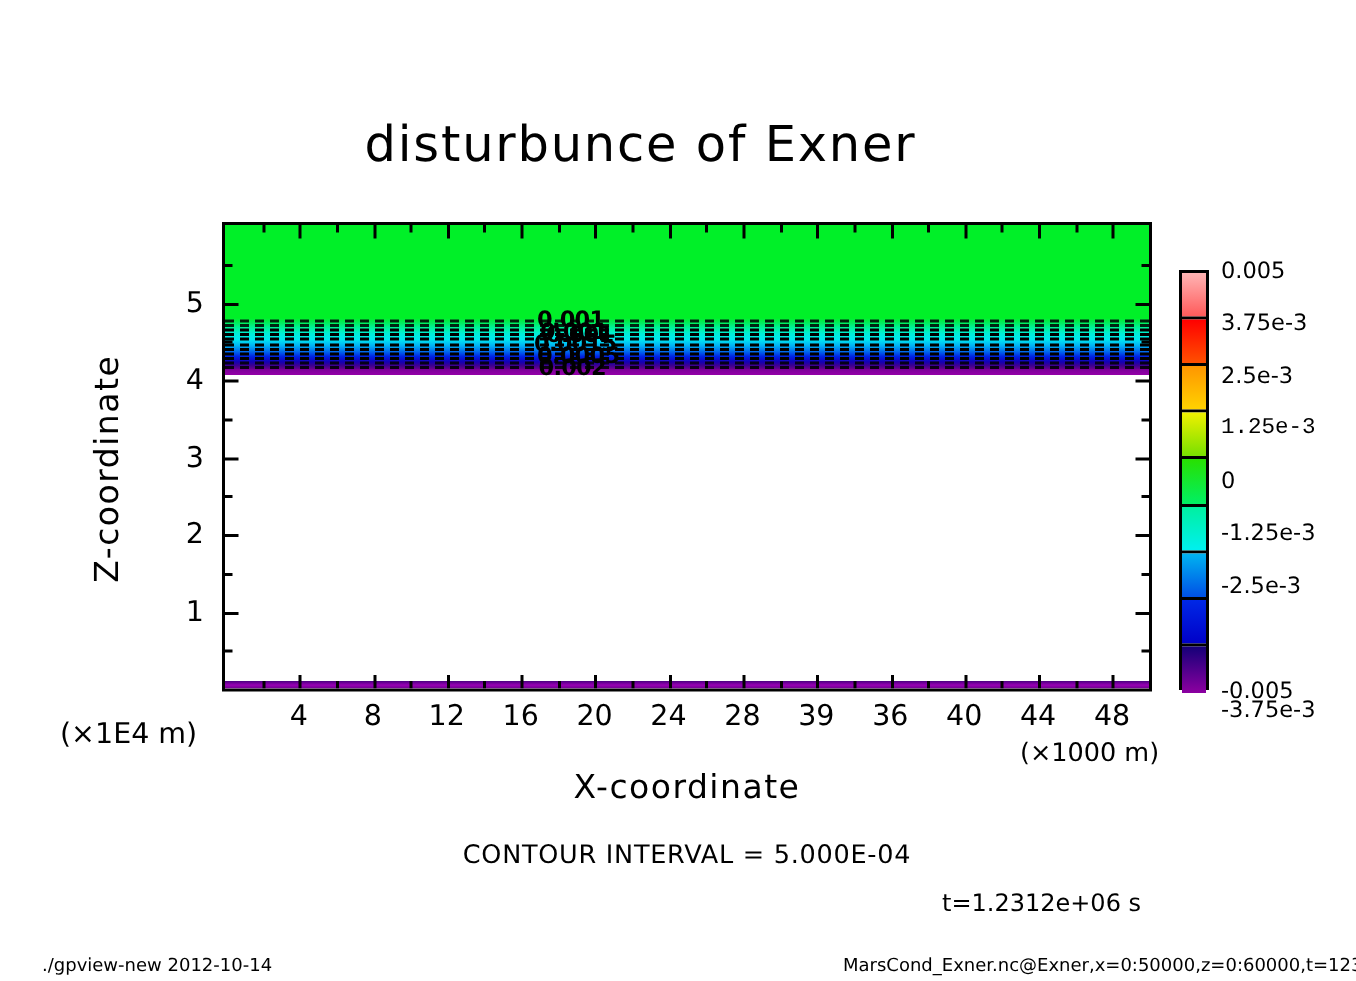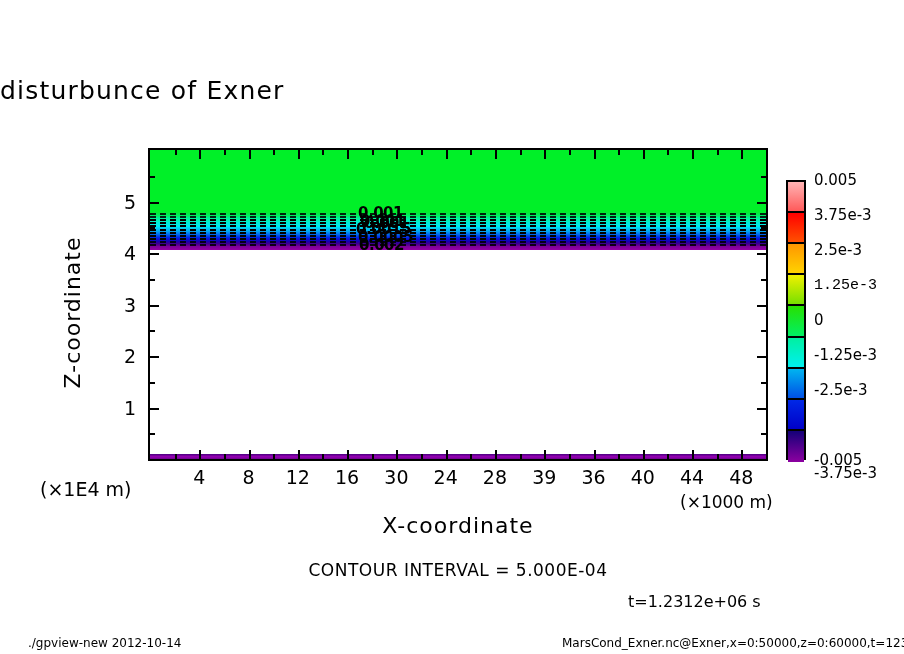--- a/index.html
+++ b/index.html
@@ -13,22 +13,23 @@
     position: relative;
     overflow: hidden;
     font-family: "DejaVu Sans", sans-serif;
     color: #000000;
   }
 
   .abs { position: absolute; }
 
   
   #plot-title {
-    left: 0; top: 76px; width: 830px;
-    font-size: 25px;
+    left: 12px; top: 76px; width: 830px;
+    text-align: center;
+    font-size: 33px;
     letter-spacing: 1.2px;
     font-family: "DejaVu Sans", sans-serif;
     white-space: nowrap;
   }
 
   
   #plot-frame {
     left: 148px; top: 148px;
     width: 620px; height: 313px;
     border: 2px solid #000000;
@@ -330,21 +331,21 @@
       <div class="tick-y tick-minor-y" style="top: 25.75px; left: 0px;"></div>
       <div class="tick-y tick-minor-y" style="top: 25.75px; right: 0px;"></div>
     </div>
 </div>
 
 <div id="x-tick-labels">
     <div class="xlab" style="left: 199.28px;">4</div>
     <div class="xlab" style="left: 248.56px;">8</div>
     <div class="xlab" style="left: 297.84px;">12</div>
     <div class="xlab" style="left: 347.12px;">16</div>
-    <div class="xlab" style="left: 396.4px;">30</div>
+    <div class="xlab" style="left: 396.4px;">20</div>
     <div class="xlab" style="left: 445.68px;">24</div>
     <div class="xlab" style="left: 494.96px;">28</div>
     <div class="xlab" style="left: 544.24px;">39</div>
     <div class="xlab" style="left: 593.52px;">36</div>
     <div class="xlab" style="left: 642.8px;">40</div>
     <div class="xlab" style="left: 692.08px;">44</div>
     <div class="xlab" style="left: 741.36px;">48</div>
   </div>
 <div id="y-tick-labels">
     <div class="ylab" style="top: 407.5px;">1</div>

